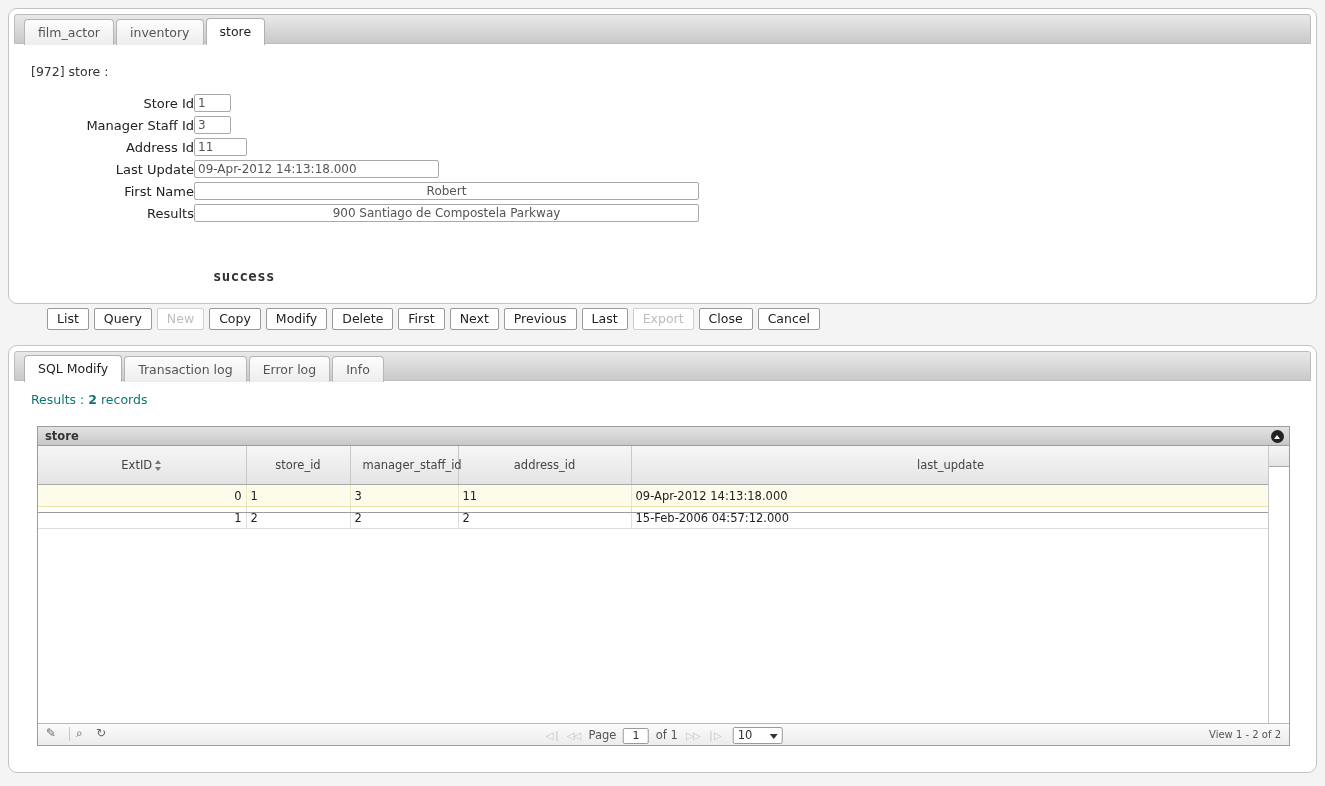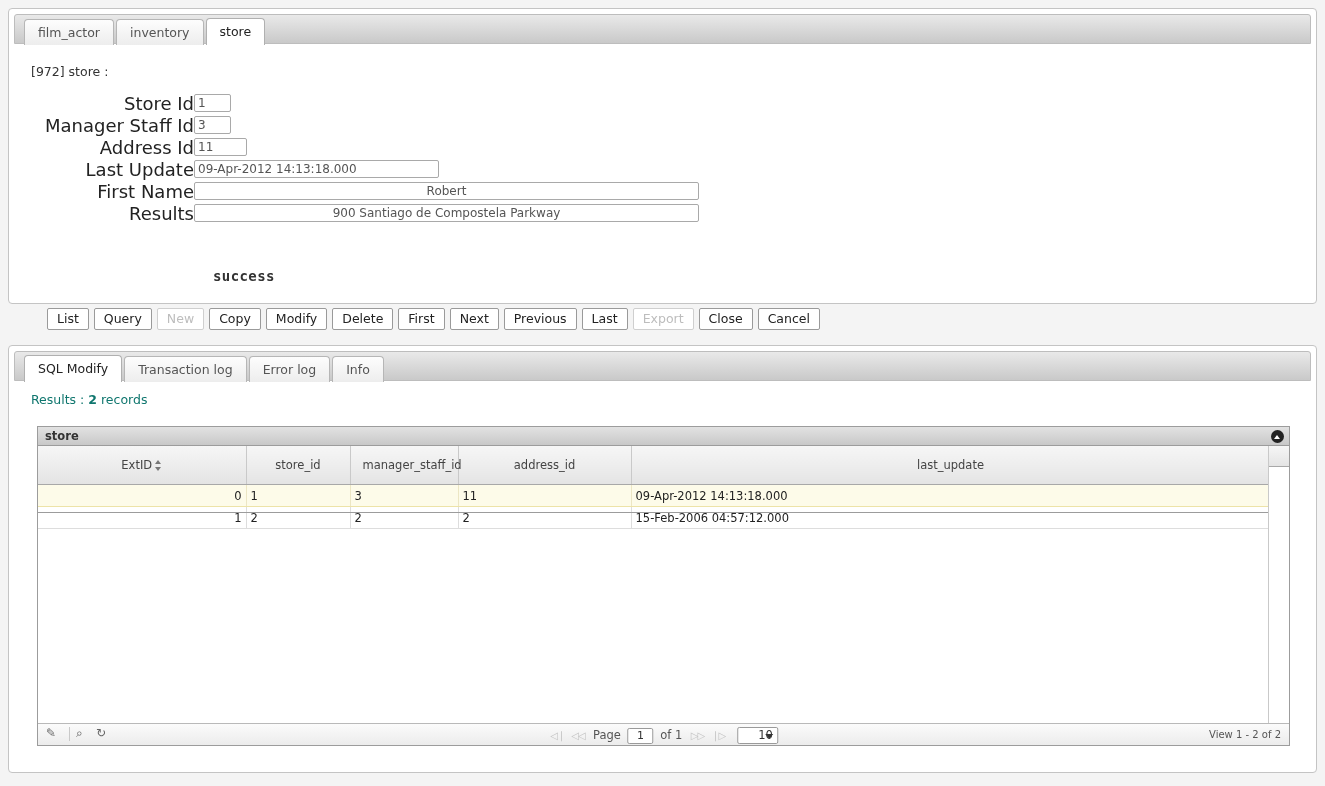--- a/index.html
+++ b/index.html
@@ -11,21 +11,21 @@
     font-size: 12px;
     color: #333;
     overflow: hidden;
   }
 
   
   .panel {
     position: absolute;
     background: #fff;
     border: 1px solid #c4c4c4;
-    border-radius: 4px;
+    border-radius: 9px;
   }
   #form-panel { left: 8px; top: 8px; width: 1309px; height: 296px; }
   #result-panel { left: 8px; top: 345px; width: 1309px; height: 428px; }
 
   
   .tabstrip {
     position: relative;
     height: 30px;
     margin: 5px 5px 0 5px;
     background: linear-gradient(to bottom, #e9e9e9 0%, #c9c9c9 100%);
@@ -80,21 +80,21 @@
   table.formtbl {
     position: absolute;
     left: 0; top: 48px;
     border-collapse: collapse;
   }
   table.formtbl td { padding: 0; vertical-align: middle; }
   td.lbl {
     width: 185px;
     text-align: right;
     padding-right: 8px;
-    font-size: 18px;
+    font-size: 13px;
     color: #222;
     height: 22px;
   }
   td.fld { text-align: left; height: 22px; }
   input.txt {
     height: 18px;
     font-family: "DejaVu Sans", "Liberation Sans", sans-serif;
     font-size: 12px;
     color: #555;
     padding: 1px 3px;
@@ -304,30 +304,30 @@
     border: 1px solid #9a9a9a;
     border-radius: 2px;
     padding: 0;
     vertical-align: middle;
     background: #fff;
     color: #333;
   }
   .pg-size {
     display: inline-block;
     position: relative;
-    width: 41px; height: 17px;
+    width: 50px; height: 17px;
     line-height: 15px;
     border: 1px solid #9a9a9a;
     border-radius: 2px;
     background: #fff;
     vertical-align: middle;
     margin-left: 7px;
     font-size: 11.5px;
     color: #333;
-    padding-left: 20px;
+    padding-left: 4px;
     cursor: pointer;
   }
   .pg-size .caret {
     position: absolute;
     right: 4px; top: 6px;
     border-left: 4px solid transparent;
     border-right: 4px solid transparent;
     border-top: 5px solid #333;
   }
   .view-count {

